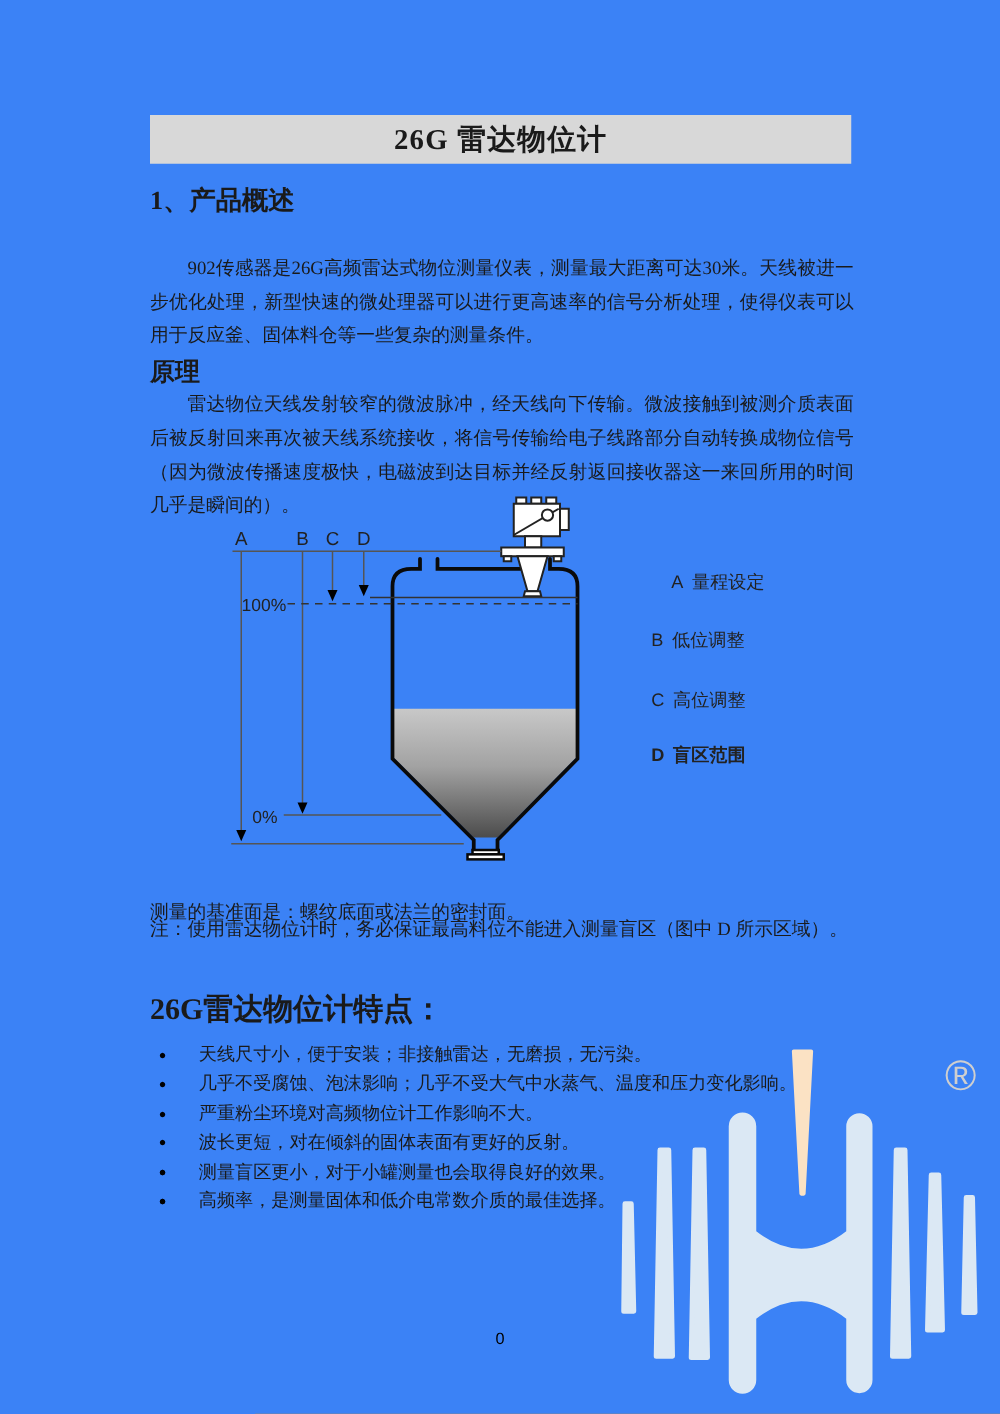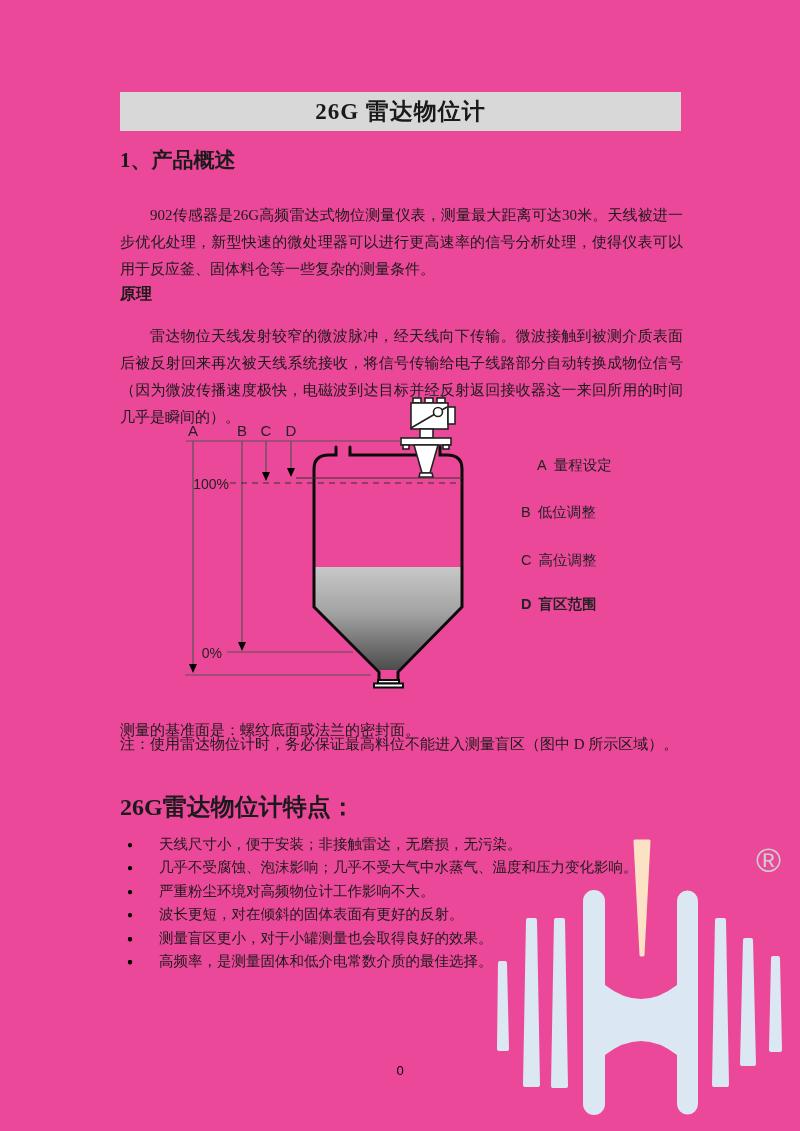--- a/index.html
+++ b/index.html
@@ -1,38 +1,38 @@
 <!DOCTYPE html>
 <html><head>
 <meta charset="utf-8">
 <style>
   html,body{margin:0;padding:0;background:#888;}
   #page{
     position:relative;width:800px;height:1131px;margin:0 auto;
-    background:#ec4899;overflow:hidden;
+    background:#3b82f6;overflow:hidden;
     font-family:"Liberation Serif","DejaVu Serif",serif;color:#1a1a1a;
   }
   .abs{position:absolute;}
   
   .banner{
     left:120px;top:92px;width:561px;height:39px;background:#d8d8d8;
     display:flex;align-items:center;justify-content:center;
   }
   .banner-title{font-size:23px;font-weight:bold;letter-spacing:1px;}
   
   .h-overview{left:120px;top:146px;font-size:21px;font-weight:bold;}
-  .h-principle{left:120px;top:284px;font-size:16px;font-weight:bold;}
+  .h-principle{left:120px;top:284px;font-size:20px;font-weight:bold;}
   .h-features{left:120px;top:791px;font-size:24px;font-weight:bold;}
   
   .para{
     left:120px;width:563px;font-size:15px;line-height:27px;
     text-align:justify;text-indent:30px;
   }
   .p-overview{top:202px;}
-  .p-principle{top:311px;margin-top:12px;}
+  .p-principle{top:311px;}
   .note{left:120px;width:563px;font-size:15px;line-height:27px;}
   .n-datum{top:717px;}
   .n-blind{top:731px;}
   
   .features{left:120px;top:833px;width:570px;}
   .bullet-row{position:relative;padding-left:39px;line-height:23.4px;font-size:14.5px;}
   .dot{position:absolute;left:7px;top:0;font-size:10px;line-height:23.4px;color:#000;}
   
   .diagram-svg{left:150px;top:390px;}
   .legend-item{

